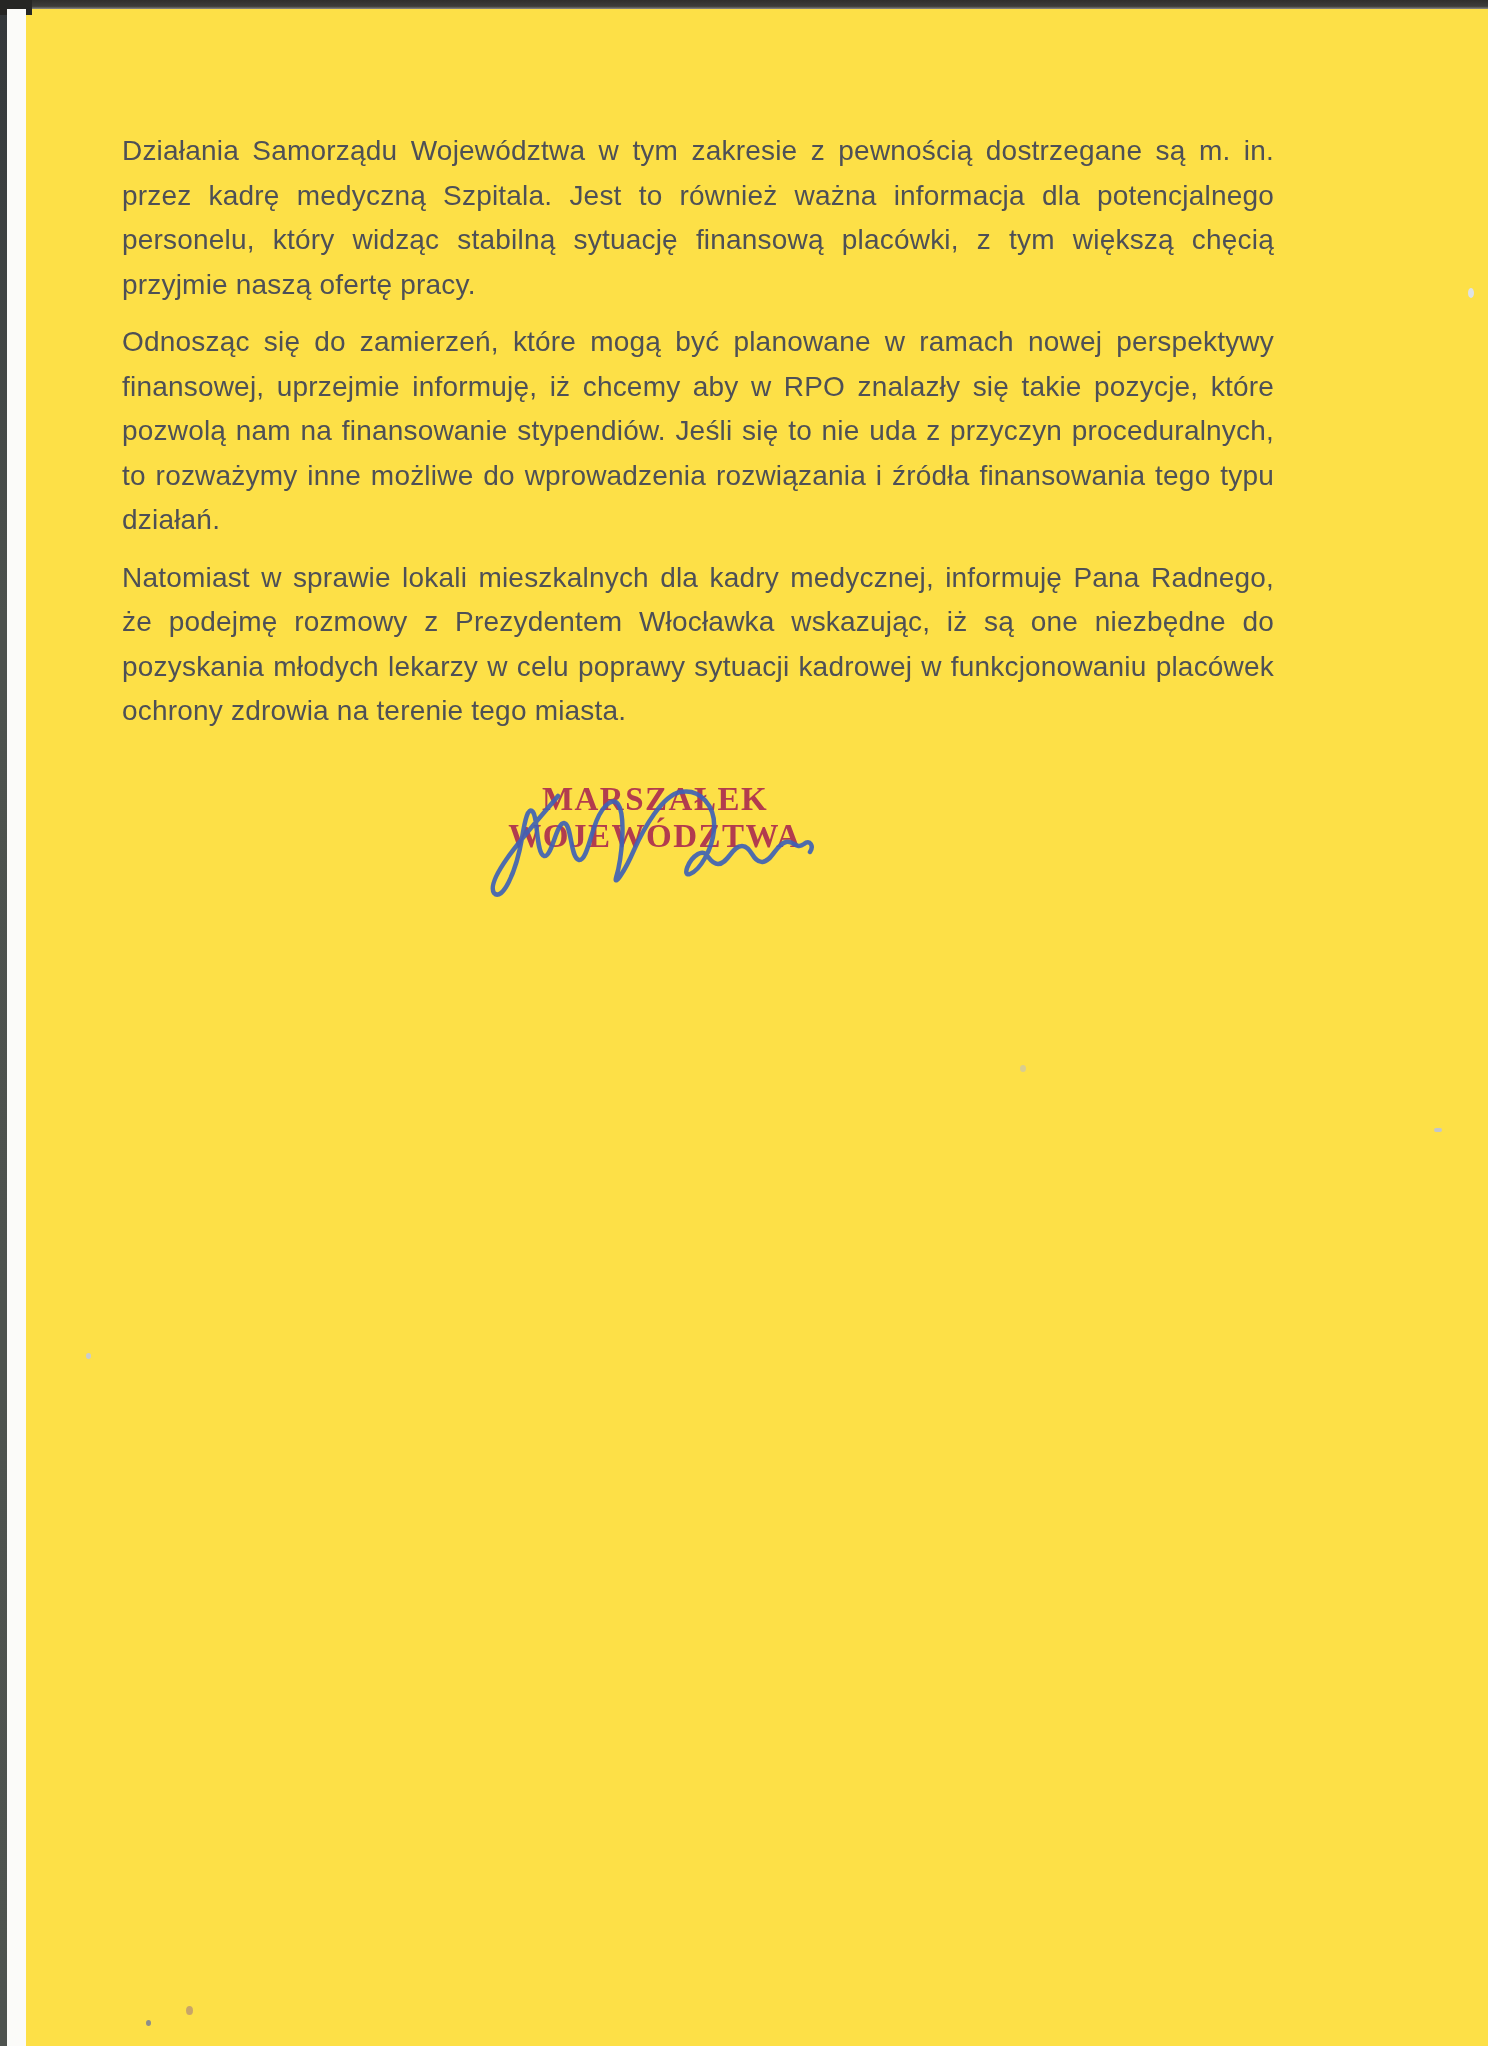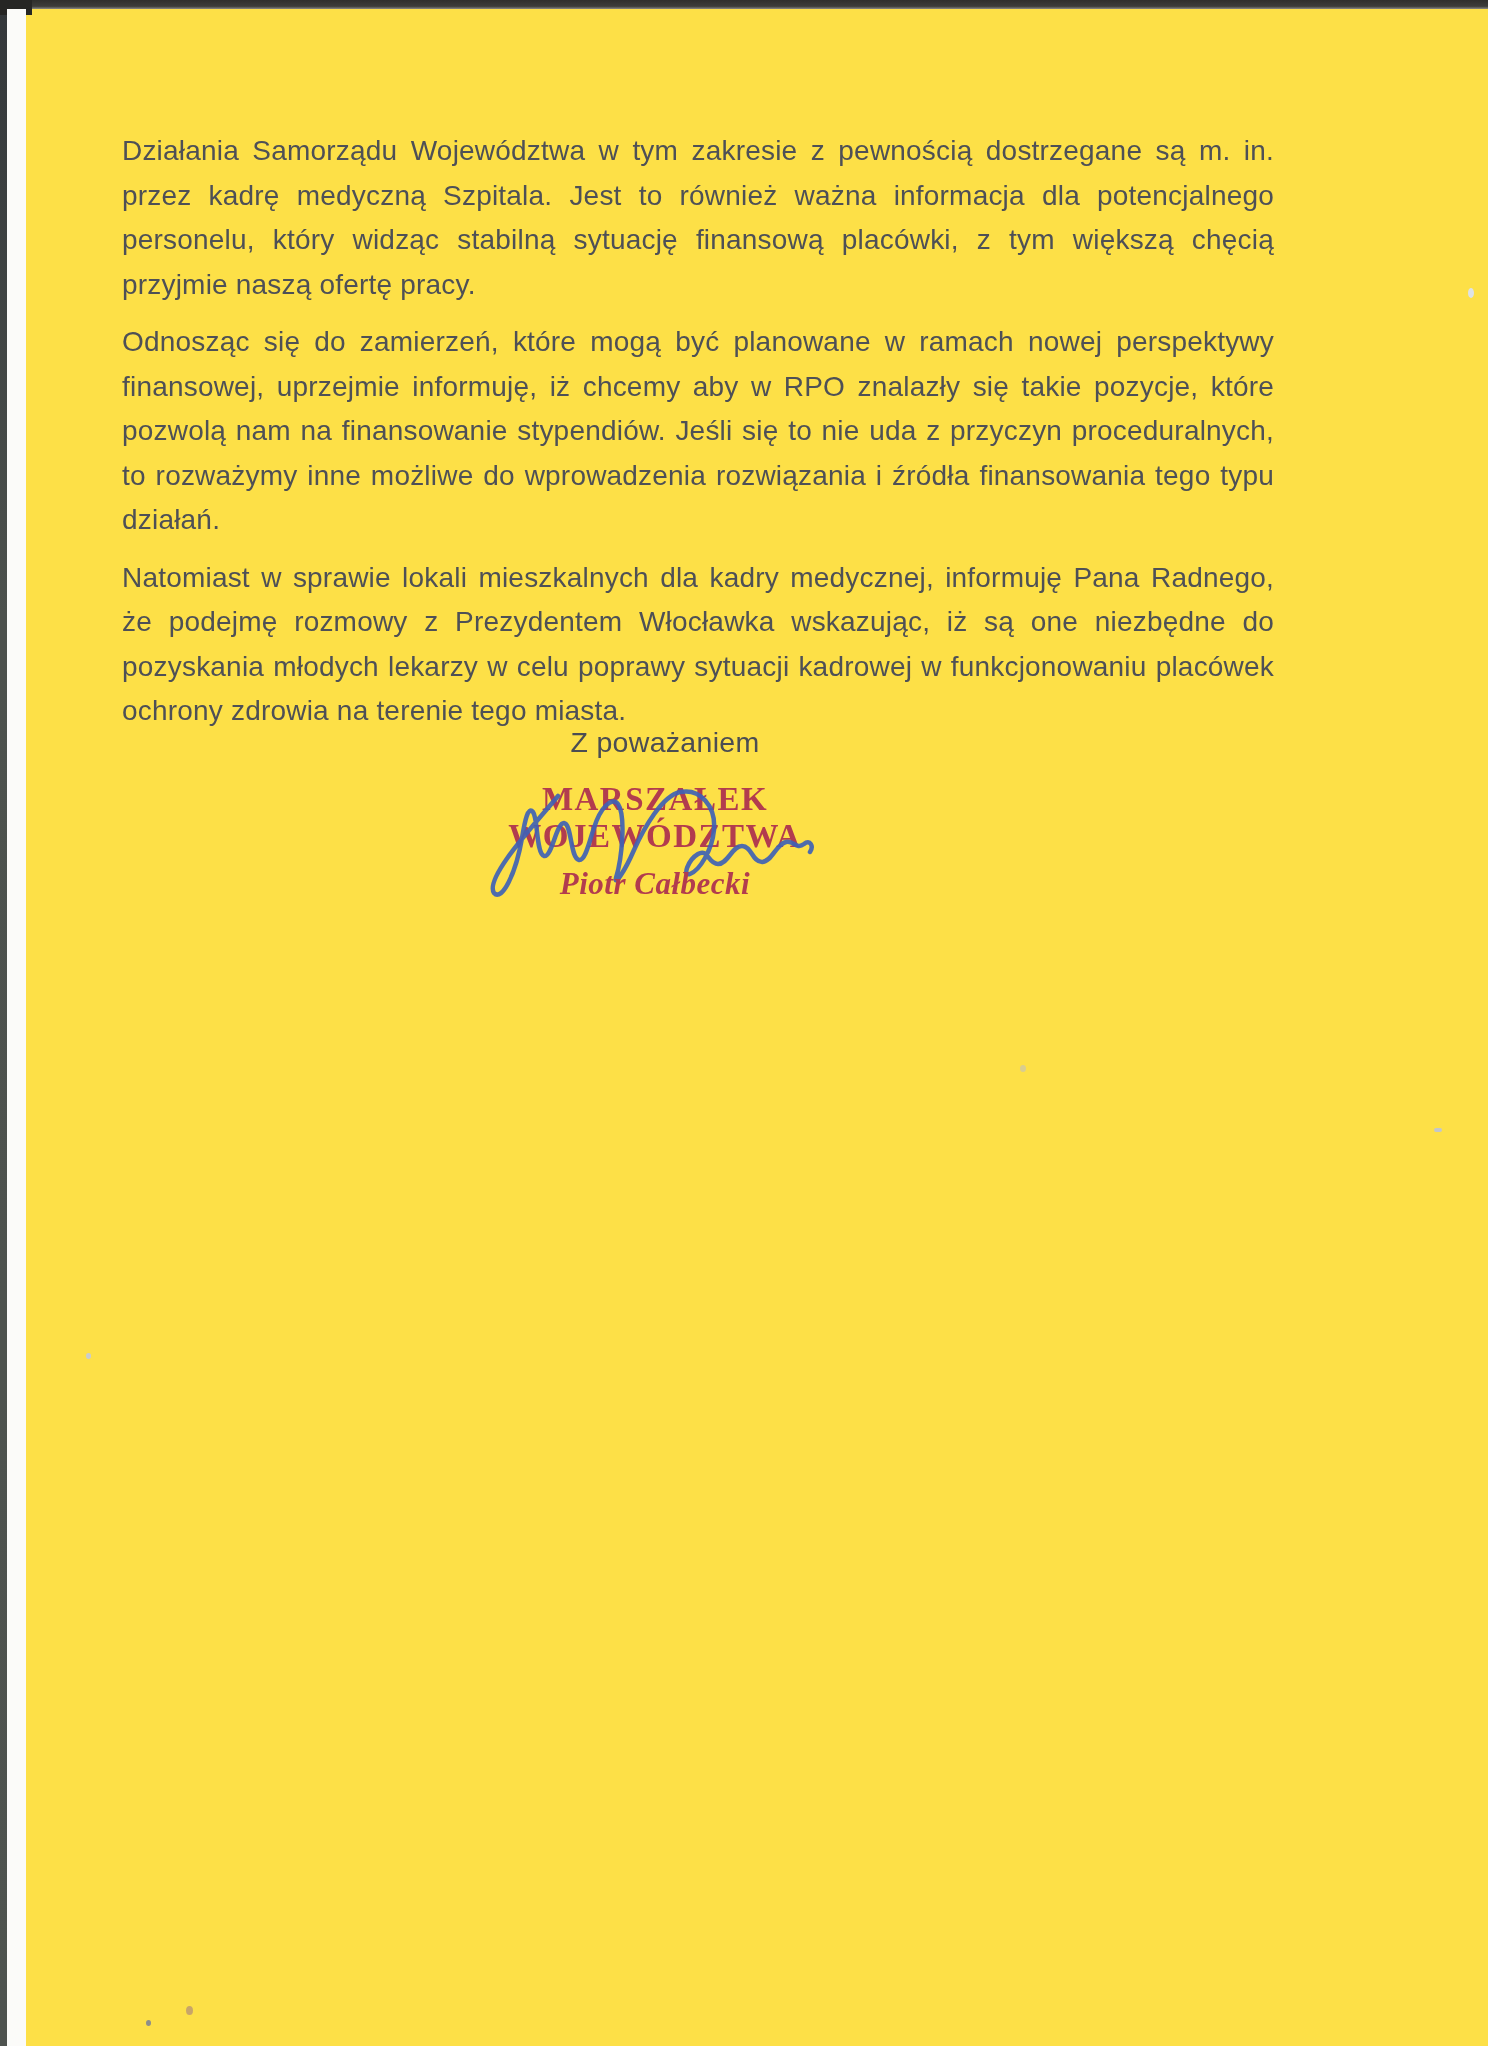--- a/index.html
+++ b/index.html
@@ -78,21 +78,20 @@
   <div class="edge-left"></div>
   <div class="edge-corner"></div>
   <div class="paper-edge"></div>
 
   <div class="body-text">
     <p>Działania Samorządu Województwa w tym zakresie z pewnością dostrzegane są m. in. przez kadrę medyczną Szpitala. Jest to również ważna informacja dla potencjalnego personelu, który widząc stabilną sytuację finansową placówki, z tym większą chęcią przyjmie naszą ofertę pracy.</p>
     <p>Odnosząc się do zamierzeń, które mogą być planowane w ramach nowej perspektywy finansowej, uprzejmie informuję, iż chcemy aby w RPO znalazły się takie pozycje, które pozwolą nam na finansowanie stypendiów. Jeśli się to nie uda z przyczyn proceduralnych, to rozważymy inne możliwe do wprowadzenia rozwiązania i źródła finansowania tego typu działań.</p>
     <p>Natomiast w sprawie lokali mieszkalnych dla kadry medycznej, informuję Pana Radnego, że podejmę rozmowy z Prezydentem Włocławka wskazując, iż są one niezbędne do pozyskania młodych lekarzy w celu poprawy sytuacji kadrowej w funkcjonowaniu placówek ochrony zdrowia na terenie tego miasta.</p>
   </div>
 
-  <div class="closing">Z poważaniem</div>
 
   <div class="stamp-title">MARSZAŁEK WOJEWÓDZTWA</div>
 
   <svg class="signature-svg" viewBox="0 0 352 132">
     <path d="M 82 18
              C 60 45, 8 100, 18 115
              C 26 124, 40 95, 46 60
              C 49 42, 52 28, 57 34
              C 62 40, 60 75, 68 78
              C 76 80, 80 45, 88 45
@@ -106,21 +105,20 @@
              C 236 72, 224 92, 214 96
              C 206 99, 212 82, 222 76
              C 232 70, 232 86, 242 86
              C 252 86, 256 68, 266 68
              C 276 68, 276 84, 286 84
              C 296 84, 300 66, 310 64
              C 318 62, 320 72, 328 66
              C 334 61, 338 68, 334 74" fill="none" stroke="#3f62b5" stroke-width="4.5" stroke-linecap="round" stroke-linejoin="round" opacity="0.92"></path>
   </svg>
 
-  <div class="stamp-name">Piotr Całbecki</div>
 
   <div class="speck speck-1"></div>
   <div class="speck speck-2"></div>
   <div class="speck speck-3"></div>
   <div class="speck speck-4"></div>
   <div class="speck speck-5"></div>
   <div class="speck speck-6"></div>
 
 </div>
 

